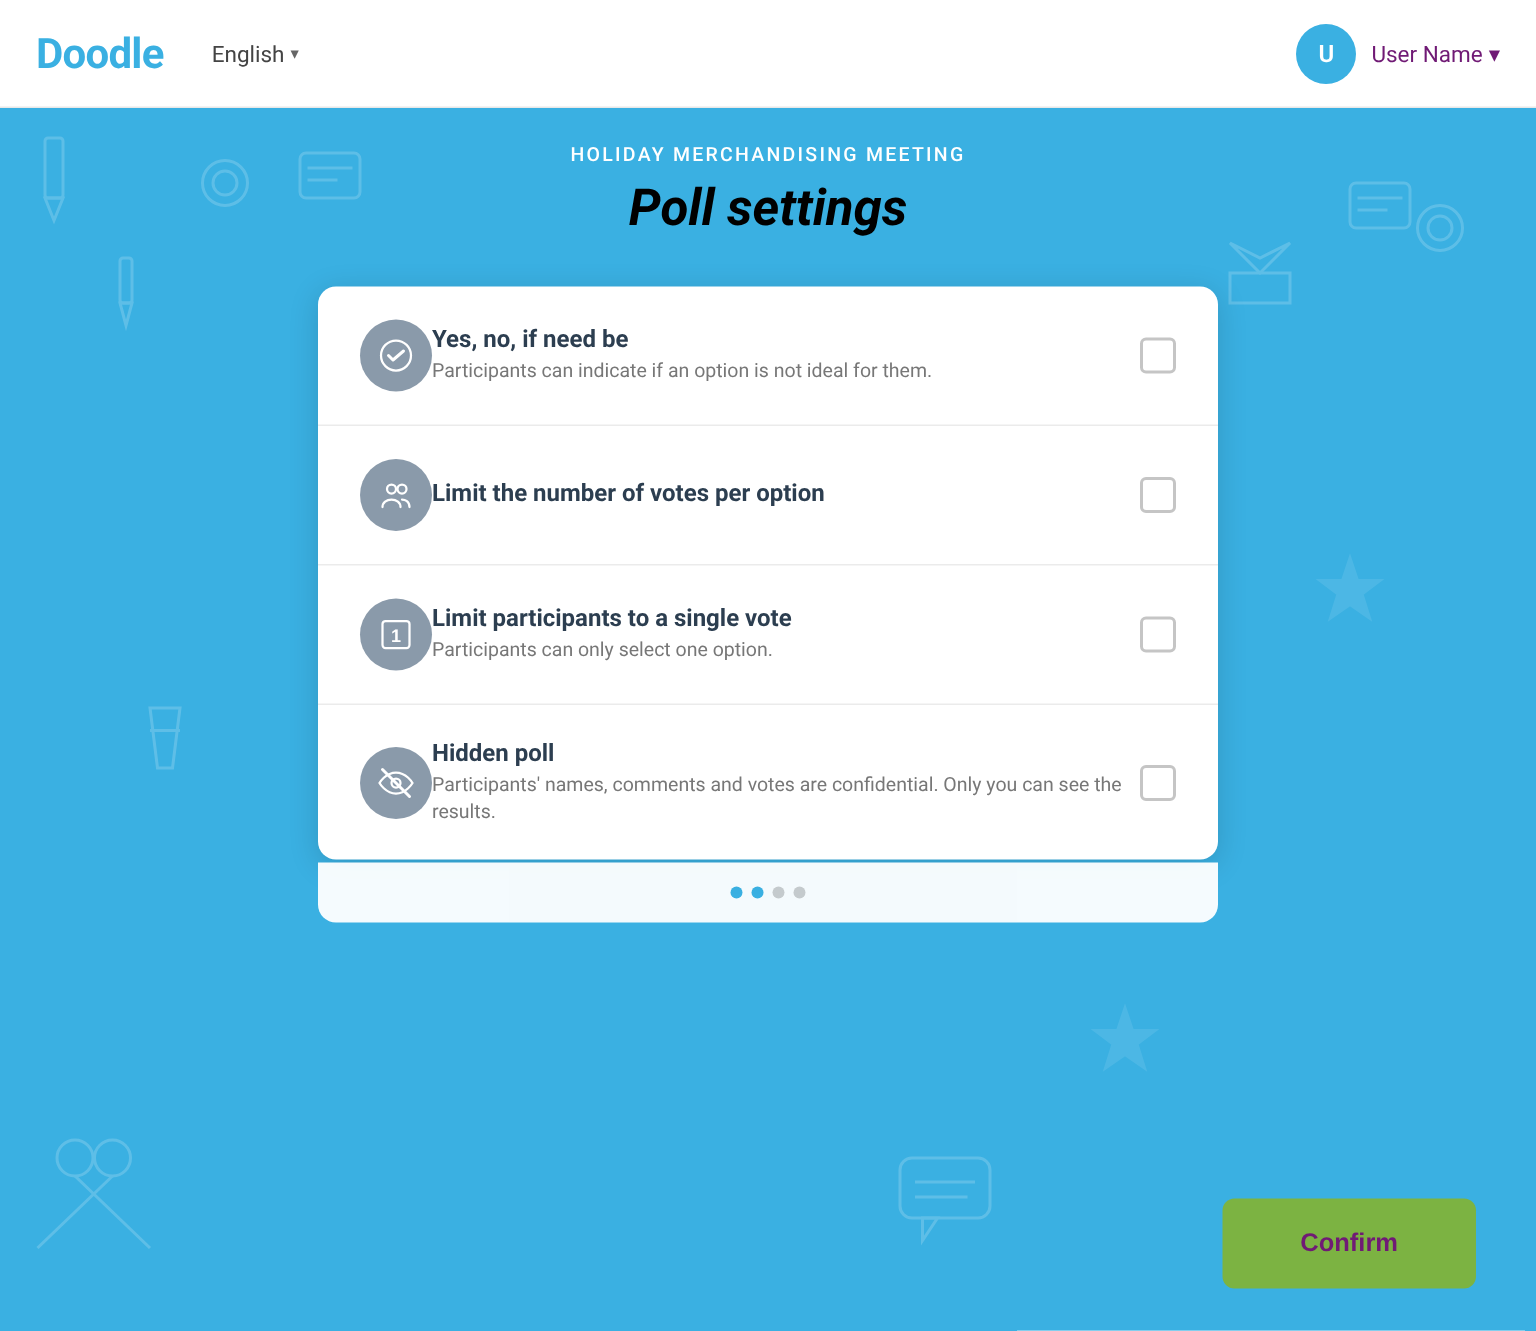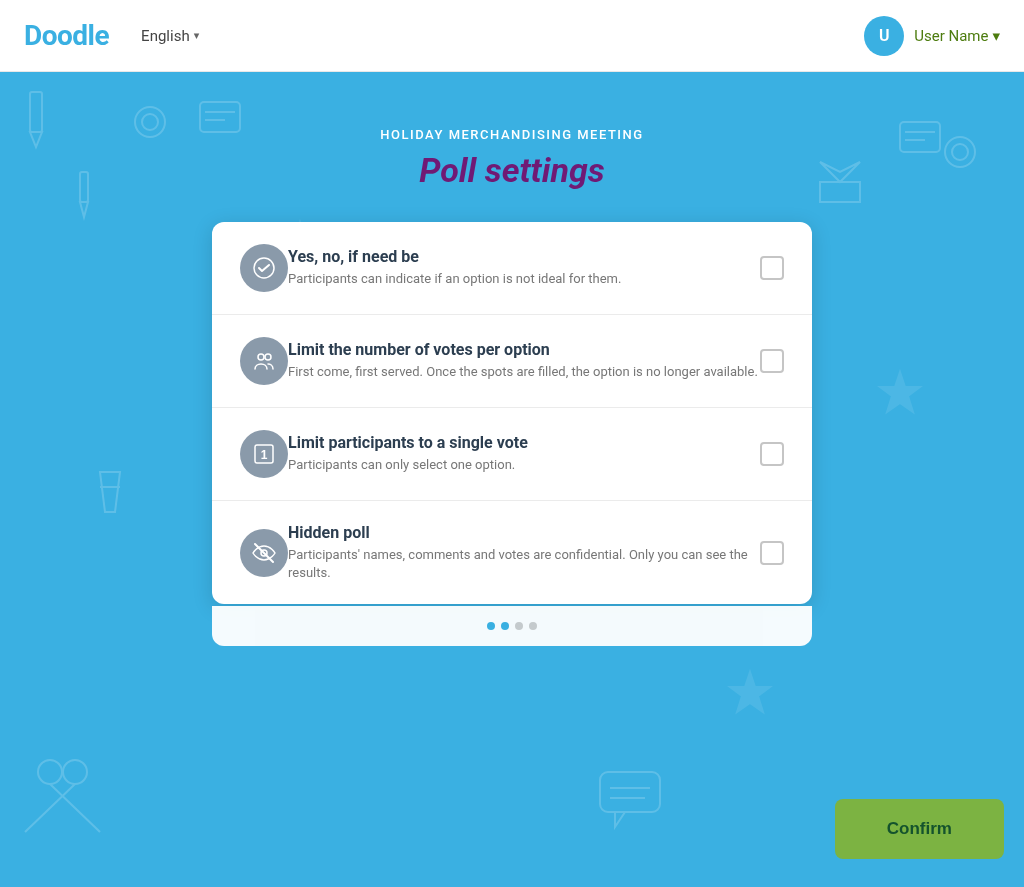--- a/index.html
+++ b/index.html
@@ -60,21 +60,21 @@
       background: #3ab0e2;
       color: #fff;
       font-size: 16px;
       font-weight: 600;
       display: flex;
       align-items: center;
       justify-content: center;
     }
     .user-name {
       font-size: 15px;
-      color: #4d7c0f;
+      color: #701a75;
       display: flex;
       align-items: center;
       gap: 4px;
       cursor: pointer;
     }
 
     
     .main-bg {
       width: 100%;
       height: 815px;
@@ -89,36 +89,36 @@
     
     .bg-pattern {
       position: absolute;
       top: 0; left: 0; right: 0; bottom: 0;
       opacity: 0.18;
       pointer-events: none;
     }
 
     
     .poll-header {
-      margin-top: 55px;
+      margin-top: 24px;
       text-align: center;
       z-index: 1;
     }
     .poll-subtitle {
       font-size: 13px;
       letter-spacing: 1.5px;
       color: #fff;
       text-transform: uppercase;
       margin-bottom: 8px;
       font-weight: 500;
     }
     .poll-title {
       font-size: 34px;
       font-weight: 700;
-      color: #701a75;
+      color: #000000;
       font-style: italic;
     }
 
     
     .card {
       background: #fff;
       border-radius: 12px;
       width: 600px;
       margin-top: 32px;
       z-index: 1;
@@ -169,23 +169,23 @@
       border-radius: 4px;
       flex-shrink: 0;
       cursor: pointer;
       background: #fff;
     }
 
     
     .confirm-btn {
       position: absolute;
       bottom: 28px;
-      right: 20px;
+      right: 40px;
       background: #7cb342;
-      color: #14532d;
+      color: #701a75;
       font-size: 17px;
       font-weight: 700;
       border: none;
       border-radius: 8px;
       padding: 20px 52px;
       cursor: pointer;
       z-index: 20;
     }
 
     
@@ -309,21 +309,20 @@
       <div class="option-icon">
         <svg class="icon-svg" viewBox="0 0 24 24" fill="none" xmlns="http://www.w3.org/2000/svg">
           <circle cx="9" cy="8" r="3" stroke="white" stroke-width="1.5"></circle>
           <circle cx="16" cy="8" r="3" stroke="white" stroke-width="1.5"></circle>
           <path d="M3 20c0-3 2.7-5 6-5s6 2 6 5" stroke="white" stroke-width="1.5" stroke-linecap="round"></path>
           <path d="M16 15c2 0 5 1.2 5 5" stroke="white" stroke-width="1.5" stroke-linecap="round"></path>
         </svg>
       </div>
       <div class="option-text">
         <div class="option-title">Limit the number of votes per option</div>
-        <div class="option-desc">First come, first served. Once the spots are filled, the option is no longer available.</div>
       </div>
       <div class="option-checkbox"></div>
     </div>
 
     <div class="poll-option">
       <div class="option-icon">
         <svg class="icon-svg" viewBox="0 0 24 24" fill="none" xmlns="http://www.w3.org/2000/svg">
           <rect x="3" y="3" width="18" height="18" rx="2" stroke="white" stroke-width="1.5"></rect>
           <text x="12" y="17" text-anchor="middle" fill="white" font-size="12" font-weight="bold" font-family="sans-serif">1</text>
         </svg>

